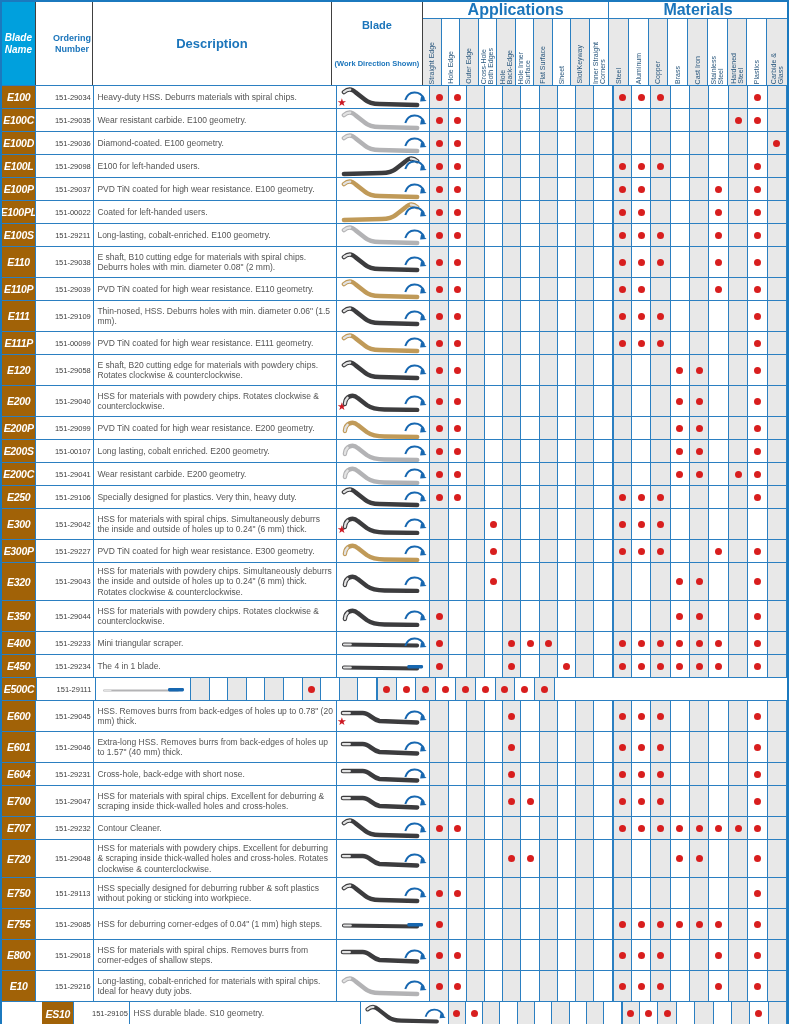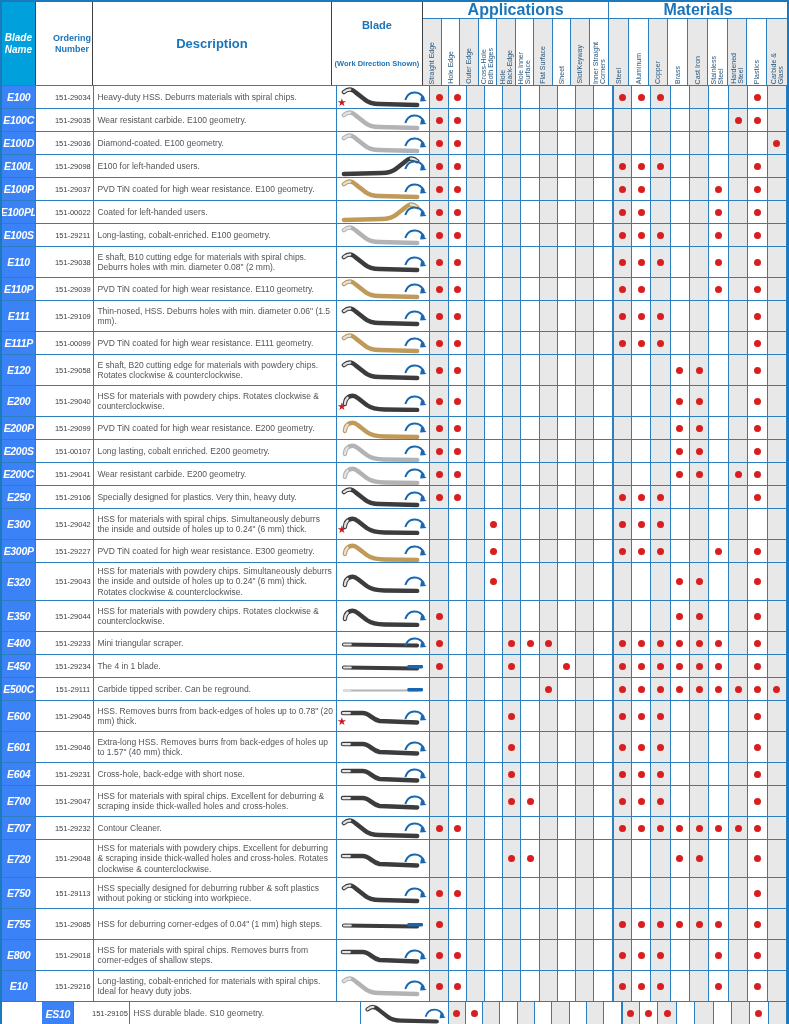--- a/index.html
+++ b/index.html
@@ -29,21 +29,21 @@
   .group.apps .vcol{width:18.6px;}
   .group.mats .vcol{width:19.78px;}
   .vcol .vlabel{writing-mode:vertical-rl;transform:rotate(180deg);font-size:7px;color:#29577d;
       line-height:1.05;white-space:pre-line;padding:1px 0 2px 0;}
   .gray{background:#e8e8e8;}
   
   .row{display:flex;box-sizing:border-box;border-bottom:1px solid #2b7fc1;}
   .row:last-child{border-bottom:none;padding-left:40px;}
   .h1{height:23px;}.h2{height:31px;}.h3{height:38px;}
   .cell{box-sizing:border-box;border-right:1px solid #2b7fc1;overflow:hidden;}
-  .cell.c-name{background:#3b82f6;color:#fff;font-weight:bold;font-style:italic;font-size:10.5px;
+  .cell.c-name{background:#a16207;color:#fff;font-weight:bold;font-style:italic;font-size:10.5px;
       display:flex;align-items:center;justify-content:center;letter-spacing:-0.3px;}
   .cell.c-order{font-size:7.5px;color:#3c3c3c;display:flex;align-items:center;justify-content:center;}
   .cell.c-desc{font-size:8.5px;color:#555;display:flex;align-items:center;padding:1px 3px;line-height:1.18;}
   .cell.c-blade{display:flex;align-items:center;justify-content:center;}
   .dotcell{box-sizing:border-box;border-right:1px solid #2b7fc1;display:flex;align-items:center;justify-content:center;}
   .dotcell.app{width:18.6px;}
   .dotcell.mat{width:19.78px;}
   .dotcell.mat0{border-left:0.5px solid #2b7fc1;}
   .dot{width:7px;height:7px;border-radius:50%;background:#d81e1e;}
 </style>
@@ -1143,21 +1143,20 @@
         </div>
         <div class="dotcell mat gray"></div>
         <div class="dotcell mat">
           <span class="dot"></span>
         </div>
         <div class="dotcell mat gray"></div>
       </div>
       <div class="row h1">
         <div class="cell c-name">E500C</div>
         <div class="cell c-order">151-29111</div>
-        <div class="cell c-desc">Carbide tipped scriber. Can be reground.</div>
         <div class="cell c-blade">
           <svg width="93" height="22" viewBox="0 0 93 22">
             <path d="M7,12.5 L81,12.5" fill="none" stroke="#b3b3b5" stroke-width="2" stroke-linecap="round"></path>
             <path d="M7,12.5 L81,12.5" fill="none" stroke="#e3e3e3" stroke-width="1" stroke-linecap="round" stroke-dasharray="7 200"></path>
             <rect x="71" y="10" width="16" height="3.4" rx="1.4" fill="#1767b0"></rect>
           </svg>
         </div>
         <div class="dotcell app gray"></div>
         <div class="dotcell app"></div>
         <div class="dotcell app gray"></div>

